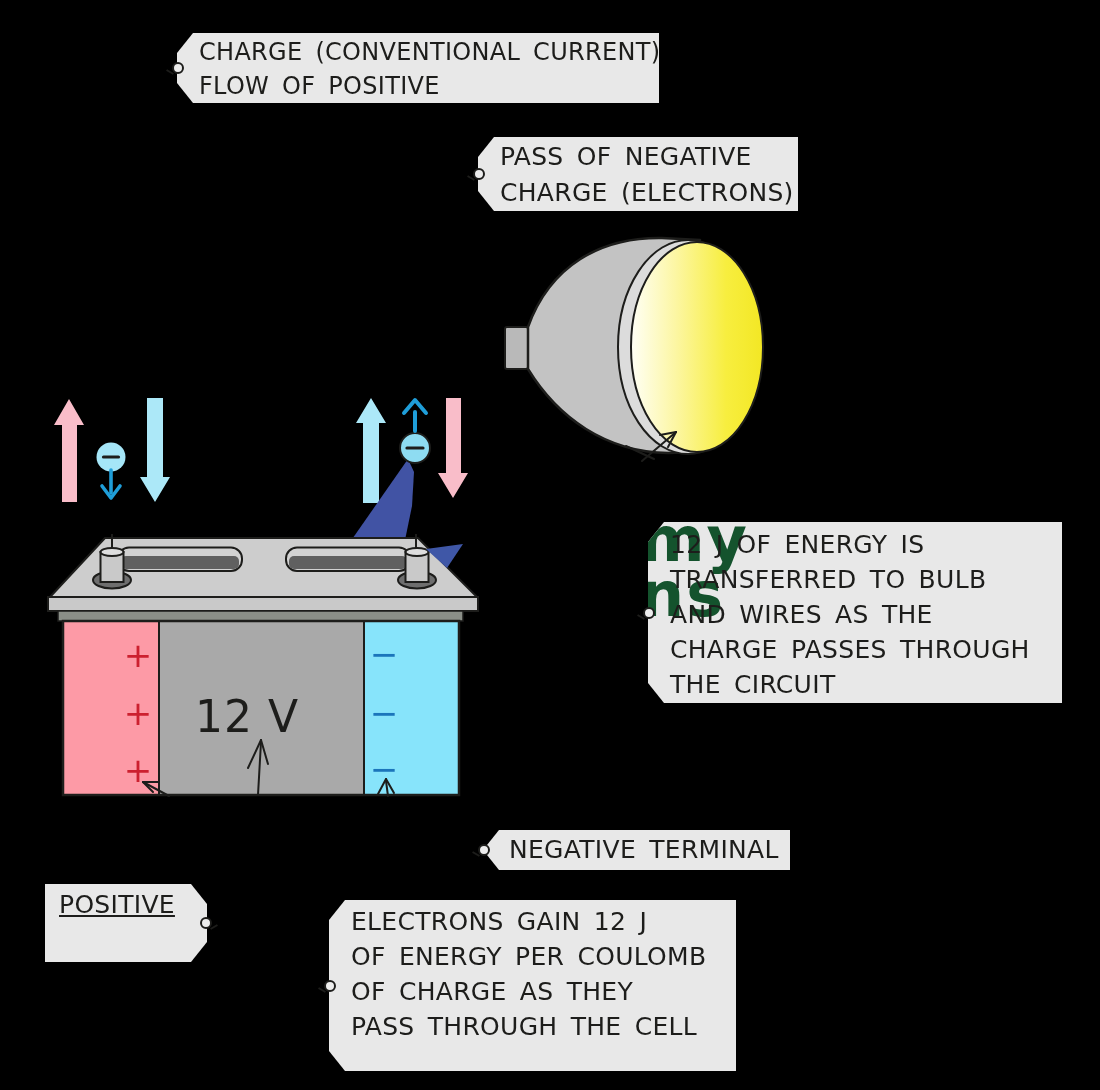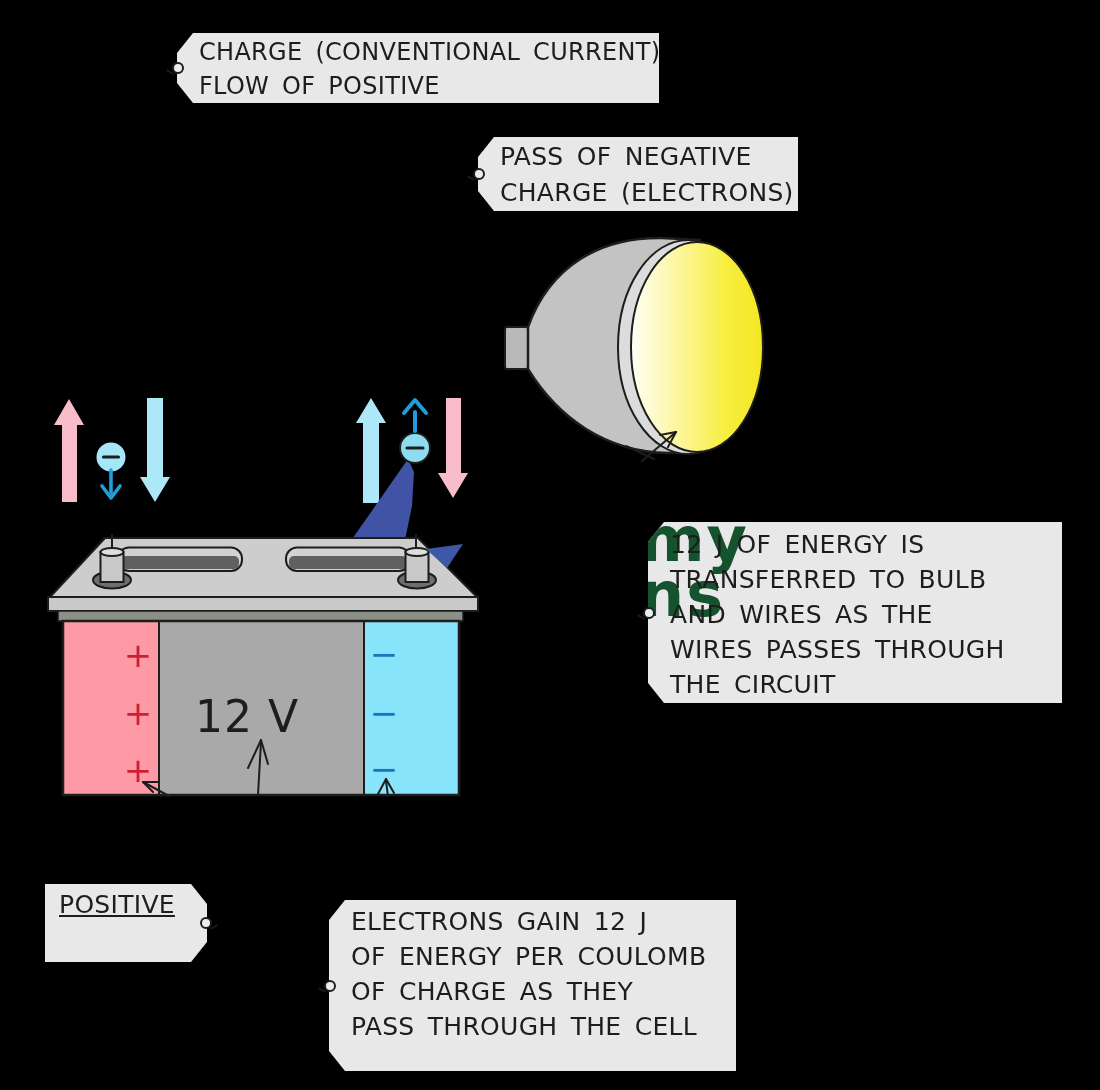--- a/index.html
+++ b/index.html
@@ -178,26 +178,32 @@
 
   <div class="tag nl l3">
     <div class="box">
       <div class="wm">
         <div>my</div>
         <div>ns</div>
       </div>
       <div class="line">12 J OF ENERGY IS</div>
       <div class="line">TRANSFERRED TO BULB</div>
       <div class="line">AND WIRES AS THE</div>
-      <div class="line">WIRES PASSES THROUGH</div>
+      <div class="line">CHARGE PASSES THROUGH</div>
       <div class="line">THE CIRCUIT</div>
     </div>
     <span class="ring"></span>
   </div>
 
+  <div class="tag nl l4">
+    <div class="box">
+      <div class="line">NEGATIVE TERMINAL</div>
+    </div>
+    <span class="ring"></span>
+  </div>
 
   <div class="tag nr l5">
     <div class="box">
       <div class="line">POSITIVE</div>
     </div>
     <span class="ring"></span>
   </div>
 
   <div class="tag nl l6">
     <div class="box">

